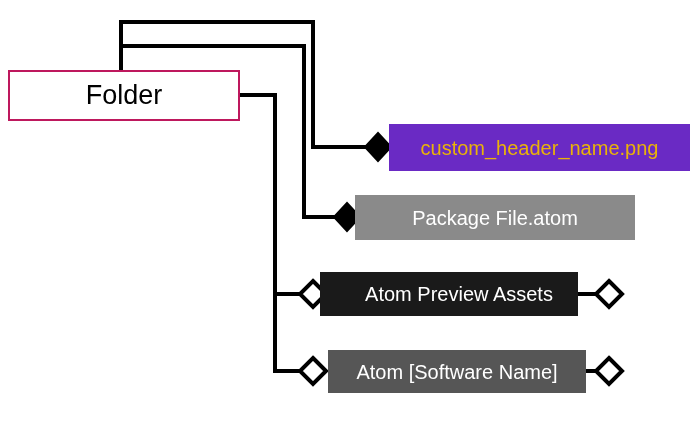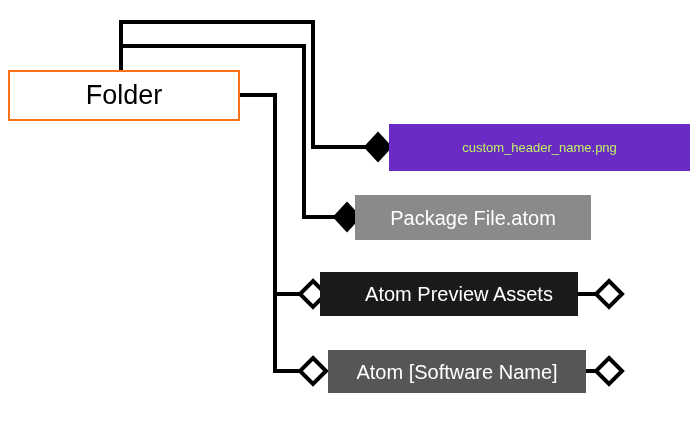--- a/index.html
+++ b/index.html
@@ -33,37 +33,37 @@
     box-sizing: border-box;
     white-space: nowrap;
     line-height: 1;
   }
   .node-folder {
     left: 8px;
     top: 70px;
     width: 232px;
     height: 51px;
     background: #ffffff;
-    border: 2px solid #f97316;
+    border: 2px solid #be185d;
     color: #000000;
     font-size: 27px;
   }
   .node-header-png {
     left: 389px;
     top: 124px;
     width: 301px;
     height: 47px;
     background: #6a2ac4;
-    color: #bef264;
-    font-size: 13px;
+    color: #eab308;
+    font-size: 20px;
   }
   .node-package-file {
     left: 355px;
     top: 195px;
-    width: 236px;
+    width: 280px;
     height: 45px;
     background: #8a8a8a;
     color: #ffffff;
     font-size: 20px;
   }
   .node-preview-assets {
     left: 320px;
     top: 272px;
     width: 258px;
     height: 44px;

